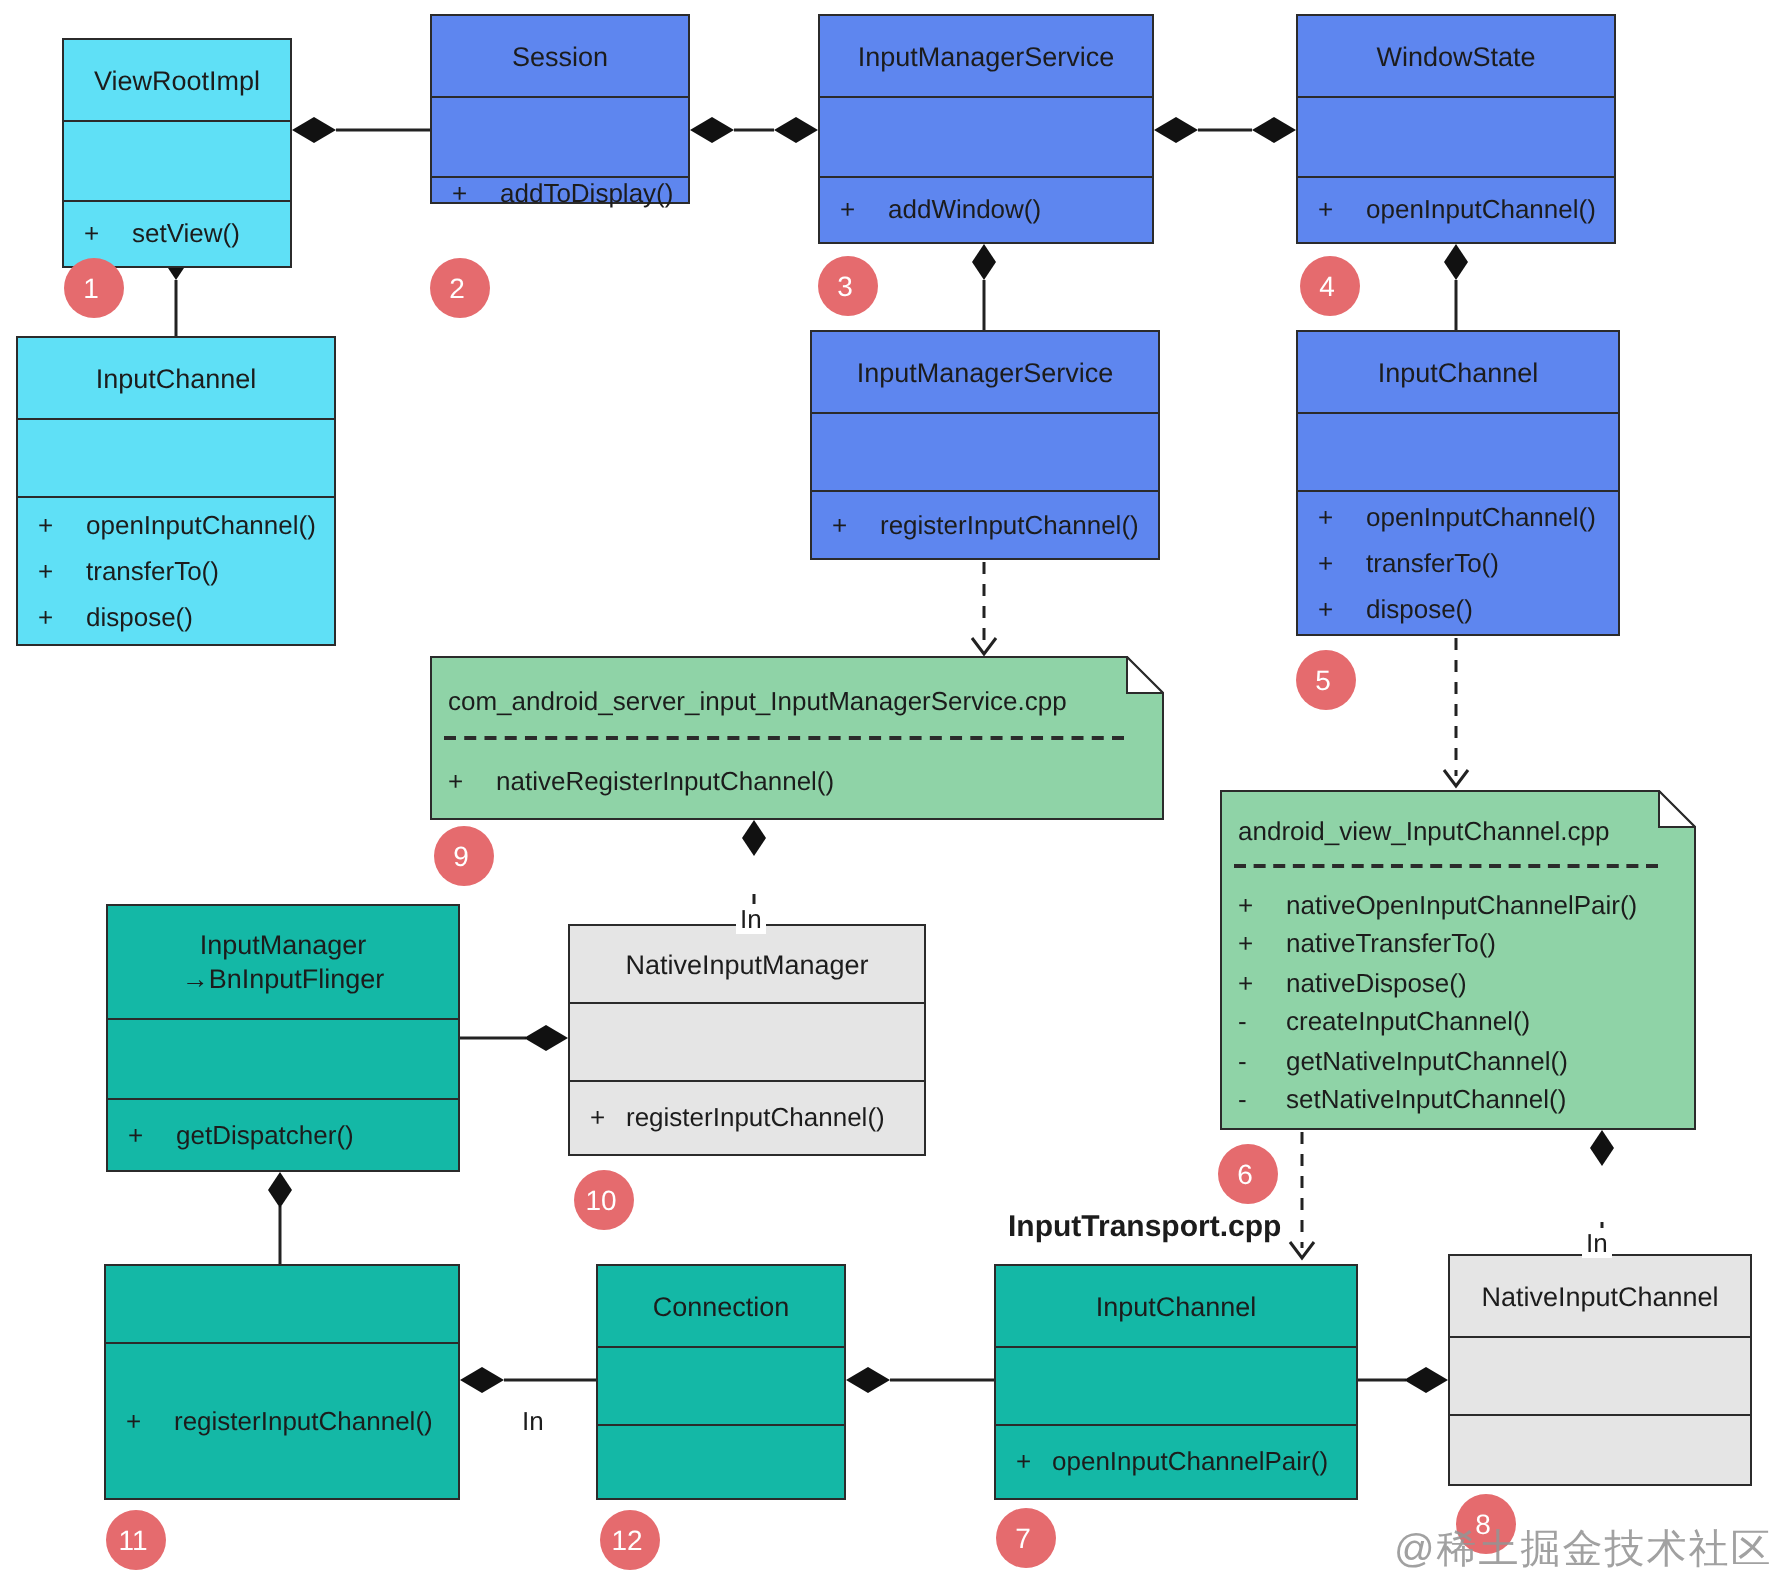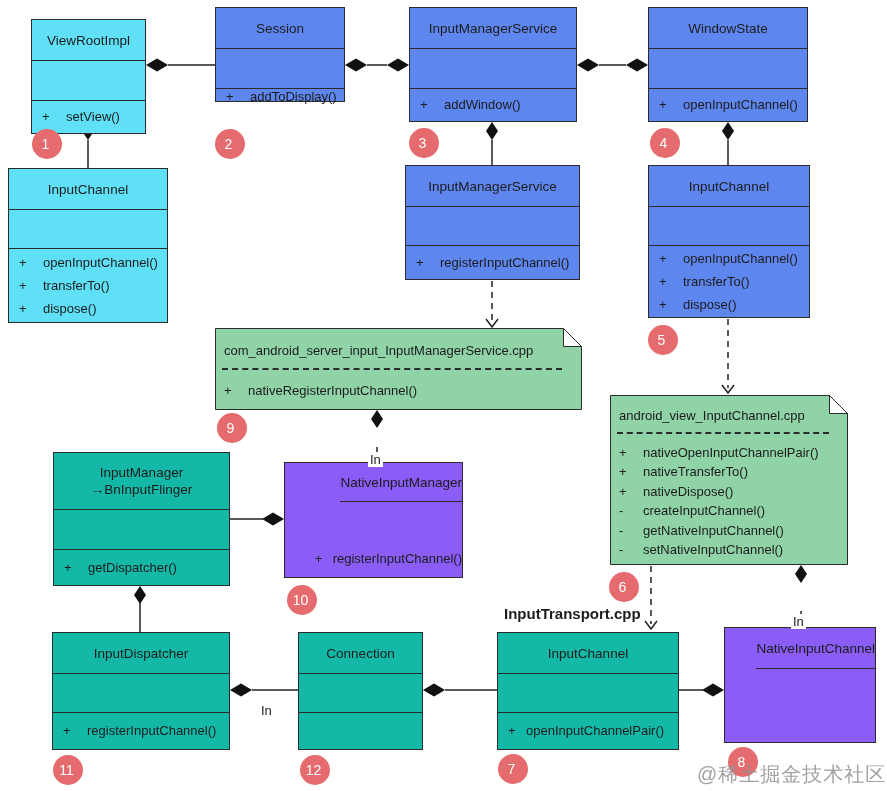--- a/index.html
+++ b/index.html
@@ -9,21 +9,21 @@
   .uml{position:absolute;z-index:2;border:1px solid #2b2b2b;box-sizing:border-box;
        display:flex;flex-direction:column;}
   .uml .t{border-bottom:1px solid #2b2b2b;display:flex;flex-direction:column;
           align-items:center;justify-content:center;font-size:13.5px;flex:none;}
   .uml .m{border-bottom:1px solid #2b2b2b;flex:none;}
   .uml .b{flex:1;display:flex;flex-direction:column;justify-content:center;gap:7px;}
   .ln{white-space:pre;font-size:13px;line-height:16px;padding-left:10px;display:flex;}
   .pfx{display:inline-block;width:24px;flex:none;}
   .cyan{background:#5FE0F6;}
   .blue{background:#5E86EF;}
-  .green{background:#8b5cf6;align-items:flex-end;}
+  .green{background:#e5e5e5;}
   .purple{background:#14b8a6;}
   .note{position:absolute;z-index:2;border-radius:23px;}
   .note svg{position:absolute;left:0;top:0;}
   .np{fill:#8FD3A7;stroke:#2b2b2b;stroke-width:1;}
   .nf{fill:#ffffff;stroke:#2b2b2b;stroke-width:1;}
   .ntitle{position:absolute;left:9px;font-size:13px;z-index:1;}
   .nsep{position:absolute;left:7px;z-index:1;border-top:2px dashed #2b2b2b;}
   .nline{position:absolute;left:9px;right:6px;z-index:1;}
   .nlines{position:absolute;left:9px;right:6px;z-index:1;}
   .nlines .ln, .nline .ln{padding-left:0;line-height:19.4px;}
@@ -188,21 +188,20 @@
 
   <div class="uml green" style="left:284px;top:462px;width:179px;height:116px">
     <div class="t" style="height:38px">NativeInputManager</div>
     <div class="m" style="height:38px"></div>
     <div class="b">
       <div class="ln"><span class="pfx" style="width:18px">+</span><span>registerInputChannel()</span></div>
     </div>
   </div>
 
   <div class="uml purple" style="left:52px;top:632px;width:178px;height:118px">
-    <div class="t" style="height:40px">InputDispatcher</div>
     <div class="m" style="height:38px"></div>
     <div class="b">
       <div class="ln"><span class="pfx">+</span><span>registerInputChannel()</span></div>
     </div>
   </div>
 
   <div class="uml purple" style="left:298px;top:632px;width:125px;height:118px">
     <div class="t" style="height:40px">Connection</div>
     <div class="m" style="height:38px"></div>
     <div class="b"></div>

